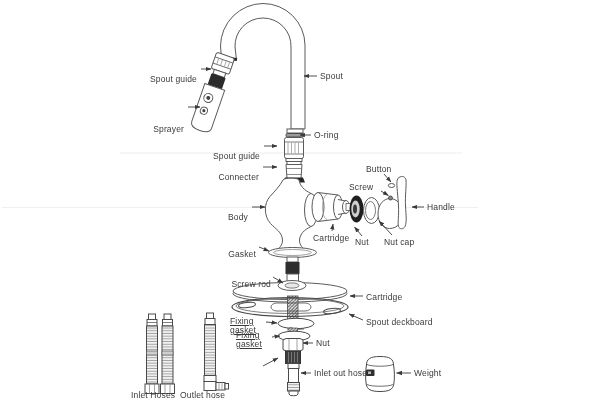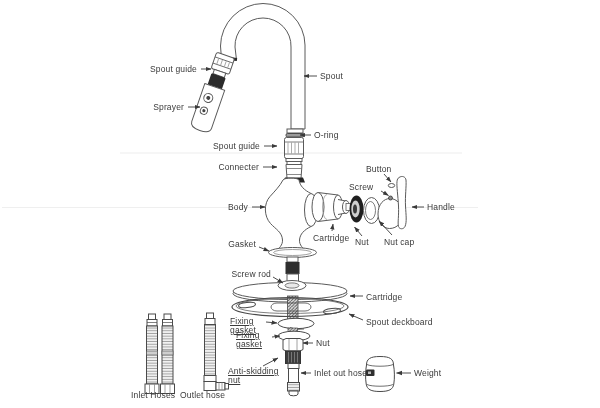--- a/index.html
+++ b/index.html
@@ -5,21 +5,21 @@
   html,body{margin:0;padding:0;background:#fff;}
   .stage{
     position:relative;width:600px;height:408px;background:#fff;overflow:hidden;
     font-family:"Liberation Sans", sans-serif;
   }
   .stage svg{position:absolute;left:0;top:0;}
   .lbl{
     position:absolute;font-size:8.5px;line-height:9px;color:#3a3a3a;
     white-space:nowrap;letter-spacing:.15px;
   }
-  .r{text-align:right;}
+  .r{text-align:right;margin-top:10px;}
   .c{}
   .wrap{white-space:normal;text-align:left;text-decoration:underline;}
 </style>
 </head>
 <body>
 
 <div class="stage">
 
 <svg width="600" height="408" viewBox="0 0 600 408">
   <defs>
@@ -236,38 +236,37 @@
     <line x1="266" y1="322" x2="277" y2="323"></line>
     <line x1="272" y1="337" x2="280" y2="336"></line>
     <line x1="313" y1="343" x2="303" y2="343"></line>
     <line x1="263" y1="366" x2="278" y2="358"></line>
     <line x1="311" y1="373" x2="301" y2="373"></line>
     <line x1="411" y1="373" x2="396.5" y2="373"></line>
   </g>
 </svg>
 
 <span class="lbl r" style="left:141px;top:65px;width:56px">Spout guide</span>
-<span class="lbl r" style="left:140px;top:103px;width:44px">Sprayer</span>
+<span class="lbl r" style="left:140px;top:115px;width:44px">Sprayer</span>
 <span class="lbl" style="left:320px;top:72px">Spout</span>
 <span class="lbl" style="left:314px;top:131px">O-ring</span>
 <span class="lbl r" style="left:204px;top:142px;width:56px">Spout guide</span>
 <span class="lbl r" style="left:206px;top:163px;width:53px">Connecter</span>
 <span class="lbl" style="left:366px;top:165px">Button</span>
 <span class="lbl" style="left:349px;top:183px">Screw</span>
 <span class="lbl" style="left:427px;top:203px">Handle</span>
 <span class="lbl r" style="left:210px;top:203px;width:38px">Body</span>
 <span class="lbl c" style="left:313px;top:234px;width:38px">Cartridge</span>
 <span class="lbl c" style="left:355px;top:238px;width:20px">Nut</span>
 <span class="lbl" style="left:384px;top:238px">Nut cap</span>
 <span class="lbl r" style="left:216px;top:240px;width:40px">Gasket</span>
 <span class="lbl r" style="left:211px;top:270px;width:60px">Screw rod</span>
 <span class="lbl" style="left:366px;top:293px">Cartridge</span>
 <span class="lbl" style="left:366px;top:318px">Spout deckboard</span>
 <span class="lbl wrap" style="left:230px;top:317px;width:36px">Fixing gasket</span>
 <span class="lbl wrap" style="left:236px;top:331px;width:36px">Fixing gasket</span>
 <span class="lbl" style="left:316px;top:339px">Nut</span>
-<span class="lbl wrap" style="left:228px;top:367px;width:58px">Anti-skidding nut</span>
 <span class="lbl" style="left:314px;top:369px">Inlet out hose</span>
 <span class="lbl" style="left:414px;top:369px">Weight</span>
 <span class="lbl c" style="left:131px;top:391px;width:64px">Inlet Hoses</span>
 <span class="lbl c" style="left:180px;top:391px;width:62px">Outlet hose</span>
 
 </div>
 
 </body></html>

